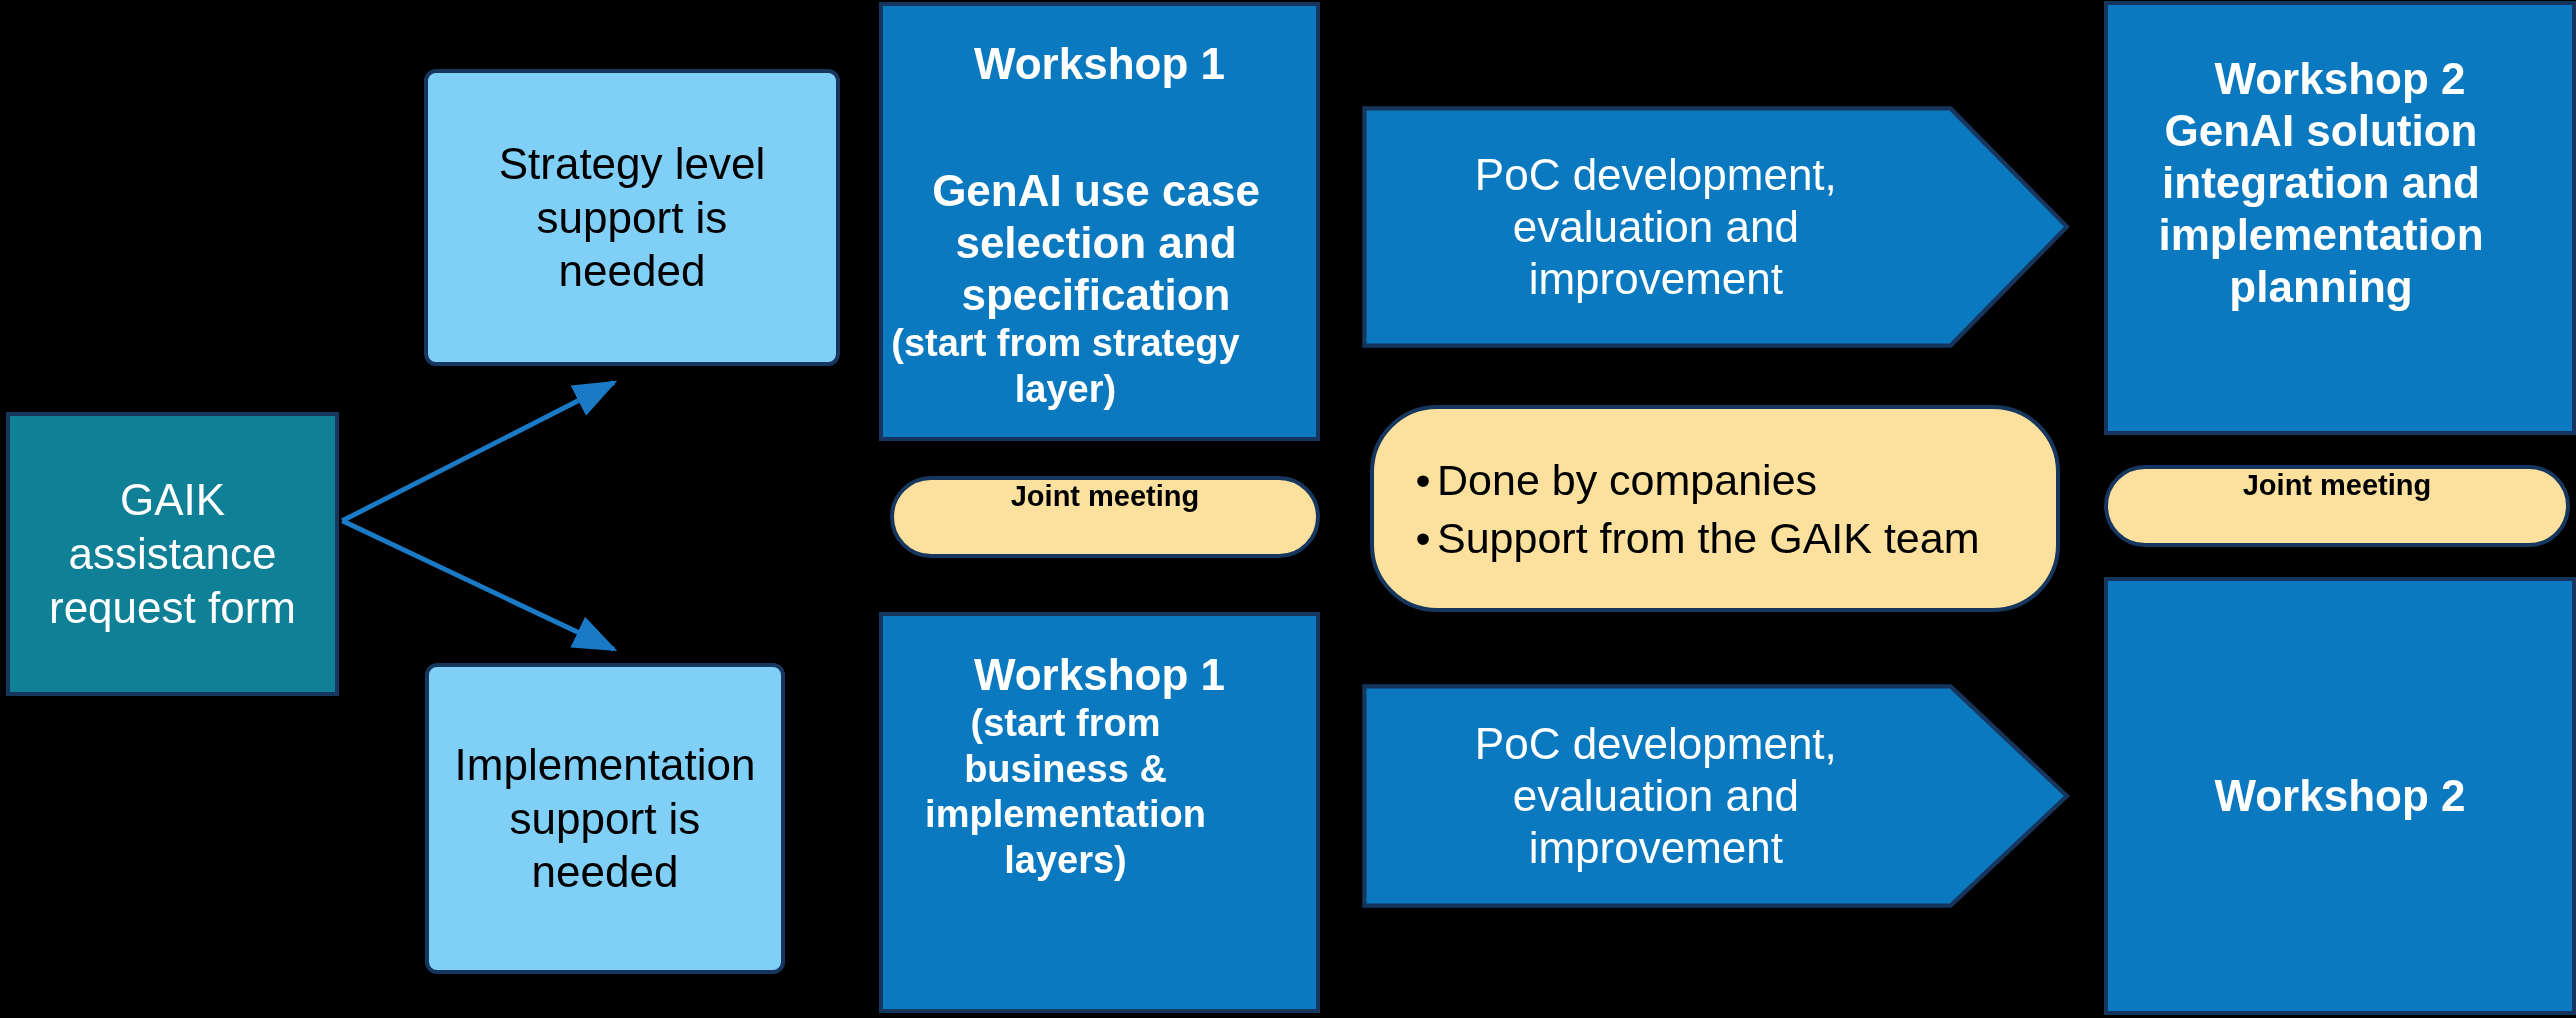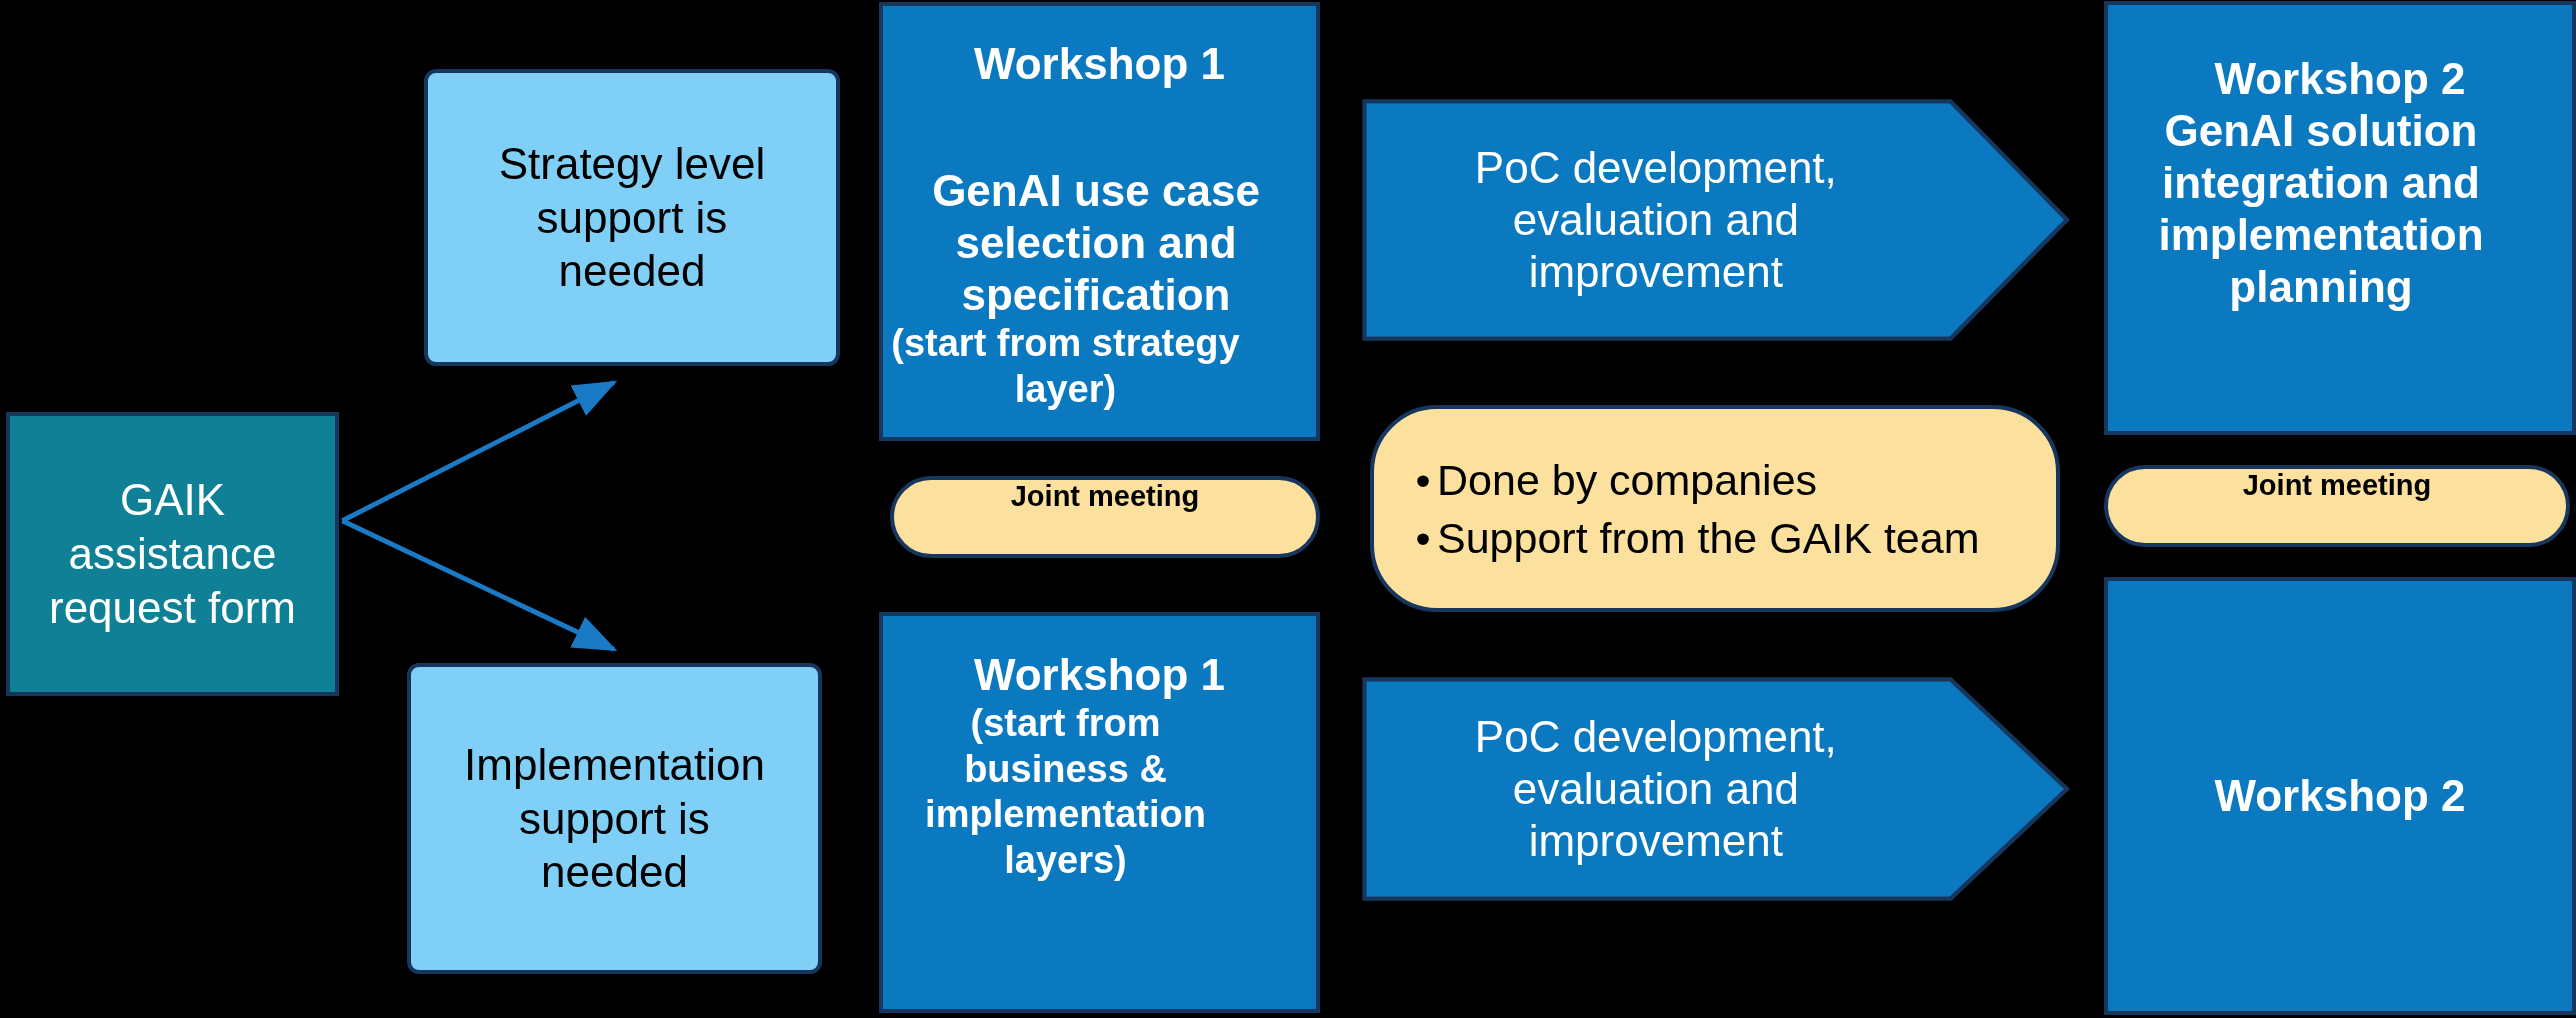--- a/index.html
+++ b/index.html
@@ -20,21 +20,21 @@
   #request-form .label { max-width:292px; }
 
   
   .branch {
     background:var(--light-blue,#80cff7); color:var(--text-dark,#000000);
     border-radius:12px;
     display:flex; align-items:center; justify-content:center; text-align:center;
     font-size:44px; line-height:1.22;
   }
   #strategy-branch { left:424px; top:69px; width:416px; height:297px; }
-  #implementation-branch { left:407px; top:663px; width:415px; height:311px; }
+  #implementation-branch { left:425px; top:663px; width:360px; height:311px; }
   .branch .label { max-width:335px; }
 
   
   .ws {
     background:var(--blue,#0b79bf); color:var(--text-light,#ffffff);
     text-align:center; font-size:44px; line-height:1.18;
     display:flex; flex-direction:column; font-weight:bold;
   }
   .ws .ws-body { max-width:426px; }
   .ws .ws-note { font-size:38px; line-height:1.2; max-width:365px; }
@@ -65,21 +65,21 @@
     background:var(--yellow,#fce09d); border:4.9px solid var(--border,#17365d);
     border-radius:67px; color:var(--text-dark,#000000);
     left:1370px; top:405px; width:690px; height:207px;
     display:flex; flex-direction:column; justify-content:center;
     padding-left:35px; font-size:43px; line-height:58px;
   }
   .bullet-row { display:flex; align-items:baseline; text-align:left; }
   .bullet-dot { width:28px; text-align:center; flex:0 0 auto; }
 
   
-  .poc { position:absolute; }
+  .poc { position:absolute;margin-top:7px; }
   #poc-strategy { left:1362px; top:99px; width:708px; height:242px; }
   #poc-implementation { left:1362px; top:677px; width:708px; height:224px; }
   .poc svg { position:absolute; inset:0; width:100%; height:100%; display:block; }
   .poc polygon { fill:var(--blue,#0b79bf); stroke:var(--border,#17365d); stroke-width:7; }
   .poc-label {
     position:absolute; left:0; top:0; width:83%; height:100%;
     display:flex; align-items:center; justify-content:center; text-align:center;
     color:var(--text-light,#ffffff); font-size:44px; line-height:1.18;
   }
   .poc-label div { max-width:390px; }

